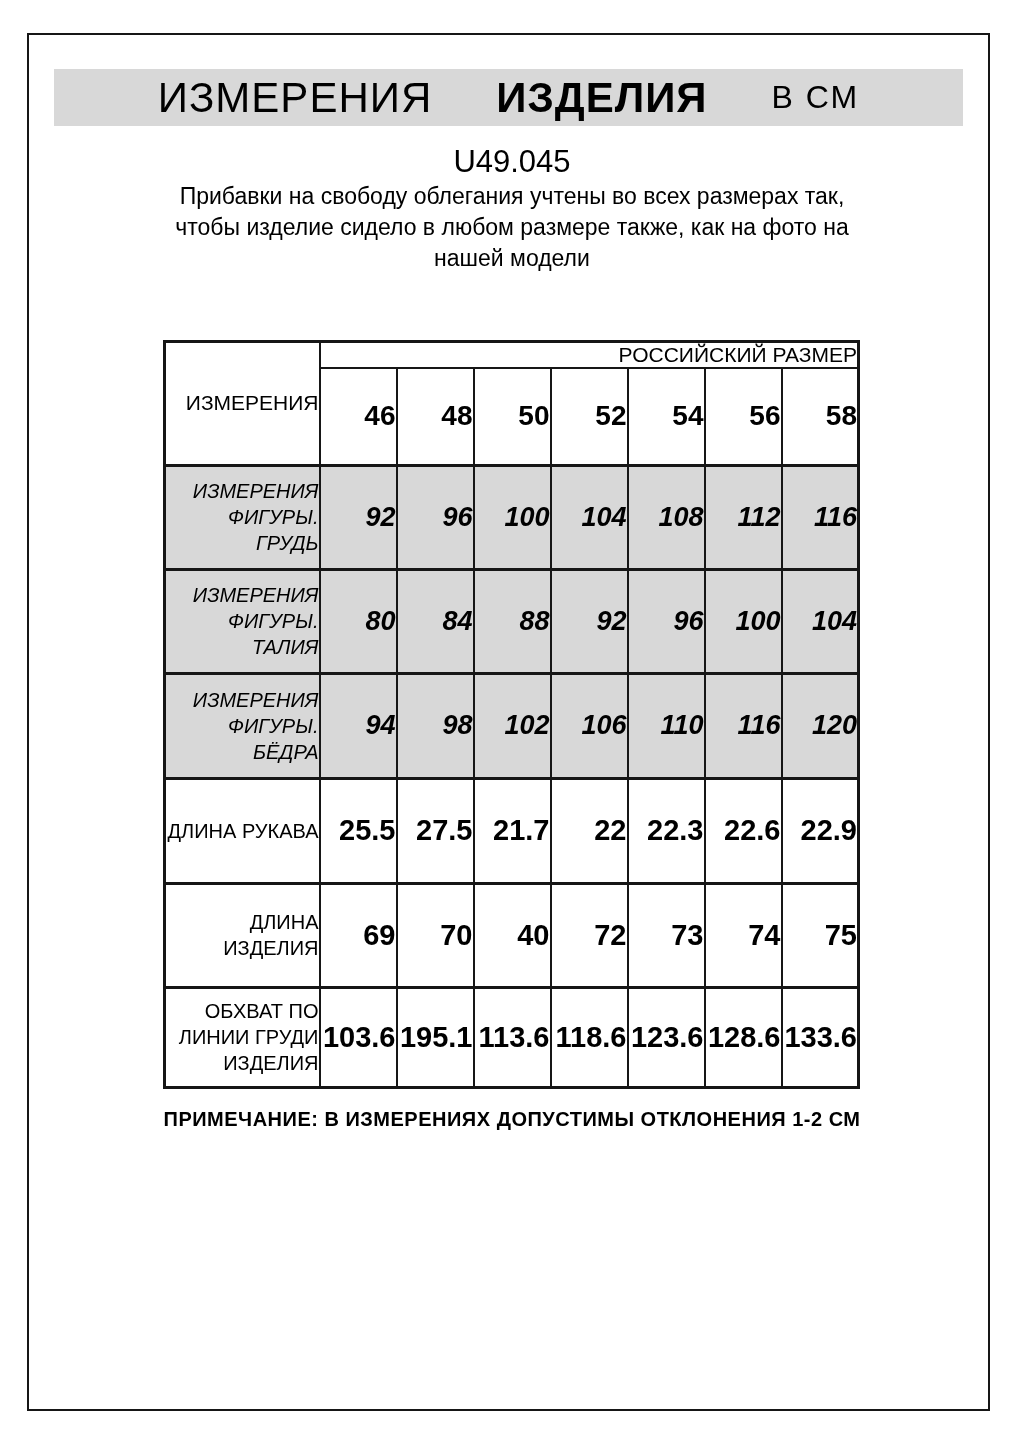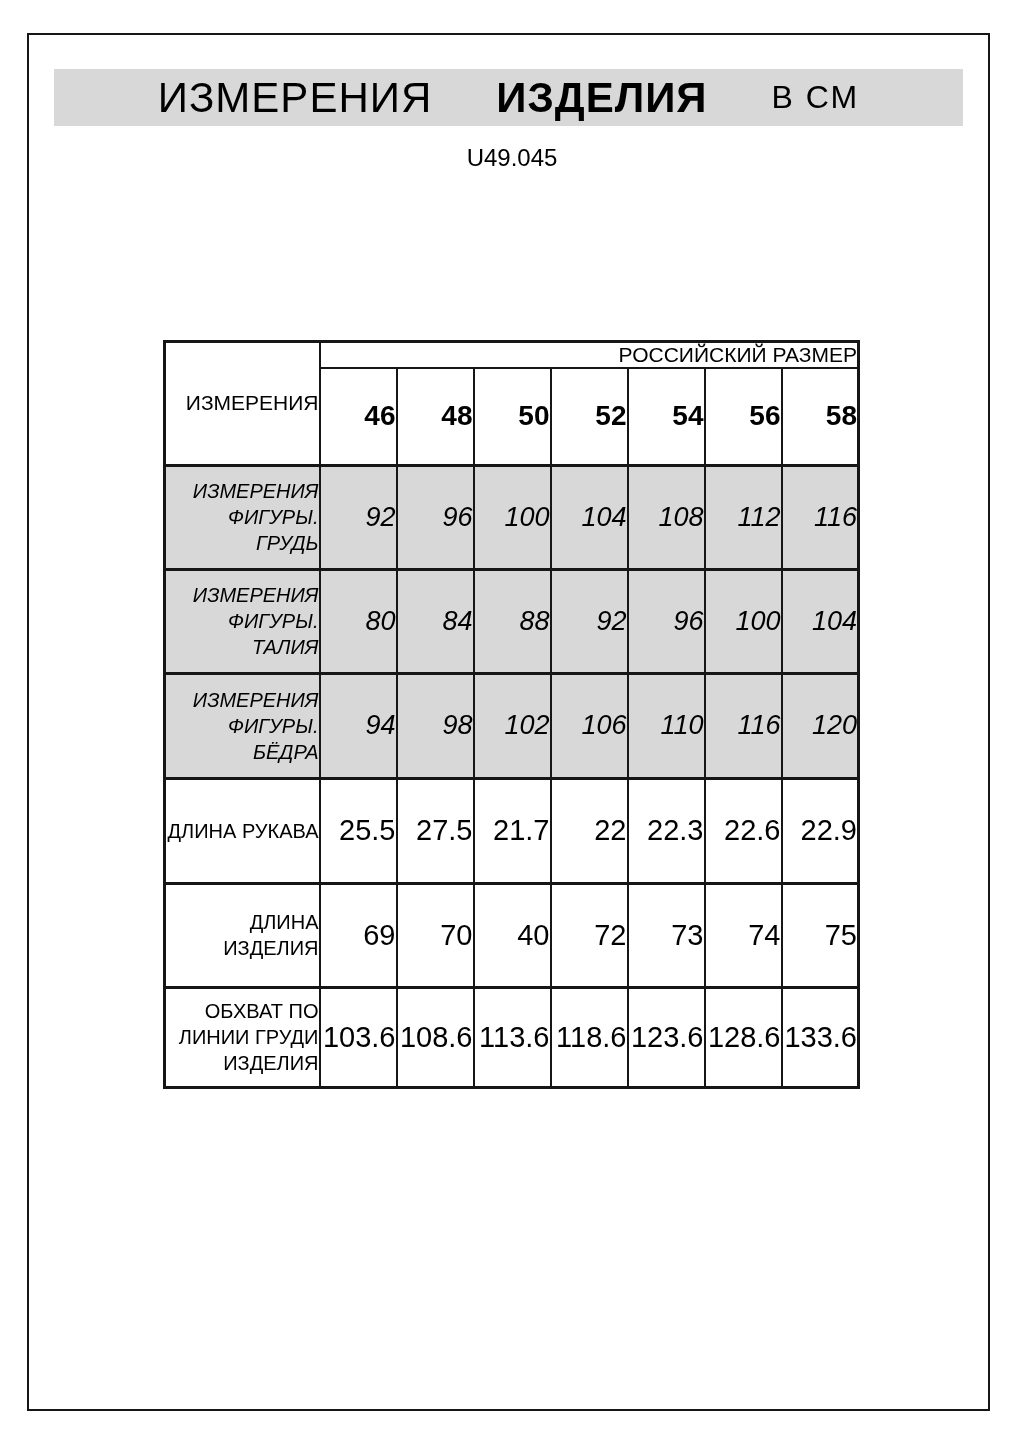--- a/index.html
+++ b/index.html
@@ -26,21 +26,21 @@
     position:absolute;left:54px;top:69px;width:909px;height:57px;
     background:var(--shade);
     display:flex;align-items:center;justify-content:center;
     white-space:nowrap;
   }
   .title-main{font-size:42px;font-weight:400;letter-spacing:1px;}
   .title-bold{font-size:42px;font-weight:700;margin-left:64px;letter-spacing:1px;}
   .title-unit{font-size:32px;font-weight:400;margin-left:64px;letter-spacing:2px;}
   .article-code{
     position:absolute;left:0;top:144px;width:1024px;
-    text-align:center;font-size:24px;font-weight:400;
+    text-align:center;font-size:31px;font-weight:400;
   }
   .intro{
     position:absolute;left:0;top:181px;width:1024px;
     text-align:center;font-size:23px;line-height:31px;font-weight:400;
   }
   table.size-table{
     position:absolute;left:163px;top:340px;
     border-collapse:collapse;table-layout:fixed;
     border:3px solid var(--border);
   }
@@ -54,21 +54,21 @@
   tr.group-row{height:26px;}
   tr.sizes-row{height:97px;}
   .corner-cell{font-size:21px;font-weight:400;}
   .group-cell{font-size:21px;font-weight:400;}
   .size-cell{font-size:28px;font-weight:700;}
   tr.data-row td{border-top-width:3px;border-bottom-width:3px;}
   tr.data-row{height:104px;}
   tr.data-row.tall{height:105px;}
   tr.data-row.last{height:100px;}
   tr.data-row .label-cell{font-size:20px;line-height:26px;font-weight:400;}
-  tr.data-row .value-cell{font-size:29px;}
+  tr.data-row .value-cell{font-size:29px;font-weight:bold;}
   tr.shaded td{background:var(--shade);}
   tr.italic .label-cell,tr.italic .value-cell{font-style:italic;}
   tr.italic .value-cell{font-size:27px;}
   .note{
     position:absolute;left:0;top:1108px;width:1024px;
     text-align:center;font-size:20px;font-weight:700;letter-spacing:0.5px;
   }
 </style>
 </head>
 <body>
@@ -78,20 +78,25 @@
   <div class="frame"></div>
 
   <div class="title-bar">
     <span class="title-main">ИЗМЕРЕНИЯ</span>
     <span class="title-bold">ИЗДЕЛИЯ</span>
     <span class="title-unit">В СМ</span>
   </div>
 
   <div class="article-code">U49.045</div>
 
+  <div class="intro" id="intro-text">
+      <div>Прибавки на свободу облегания учтены во всех размерах так,</div>
+      <div>чтобы изделие сидело в любом размере также, как на фото на</div>
+      <div>нашей модели</div>
+    </div>
 
   <table class="size-table">
     <colgroup>
       <col class="col-label">
       <col class="col-size">
         <col class="col-size">
         <col class="col-size">
         <col class="col-size">
       <col class="col-size">
         <col class="col-size">
@@ -176,24 +181,25 @@
           <td class="value-cell">74</td>
           <td class="value-cell">75</td>
         </tr>
         <tr class="data-row last">
           <td class="label-cell">
             <div>ОБХВАТ ПО</div>
             <div>ЛИНИИ ГРУДИ</div>
             <div>ИЗДЕЛИЯ</div>
           </td>
           <td class="value-cell">103.6</td>
-          <td class="value-cell">108.6</td>
+          <td class="value-cell">195.1</td>
           <td class="value-cell">113.6</td>
           <td class="value-cell">118.6</td>
           <td class="value-cell">123.6</td>
           <td class="value-cell">128.6</td>
           <td class="value-cell">133.6</td>
         </tr>
       </tbody>
   </table>
 
+  <div class="note">ПРИМЕЧАНИЕ: В ИЗМЕРЕНИЯХ ДОПУСТИМЫ ОТКЛОНЕНИЯ 1-2 СМ</div>
 
 </div>
 
 </body></html>

